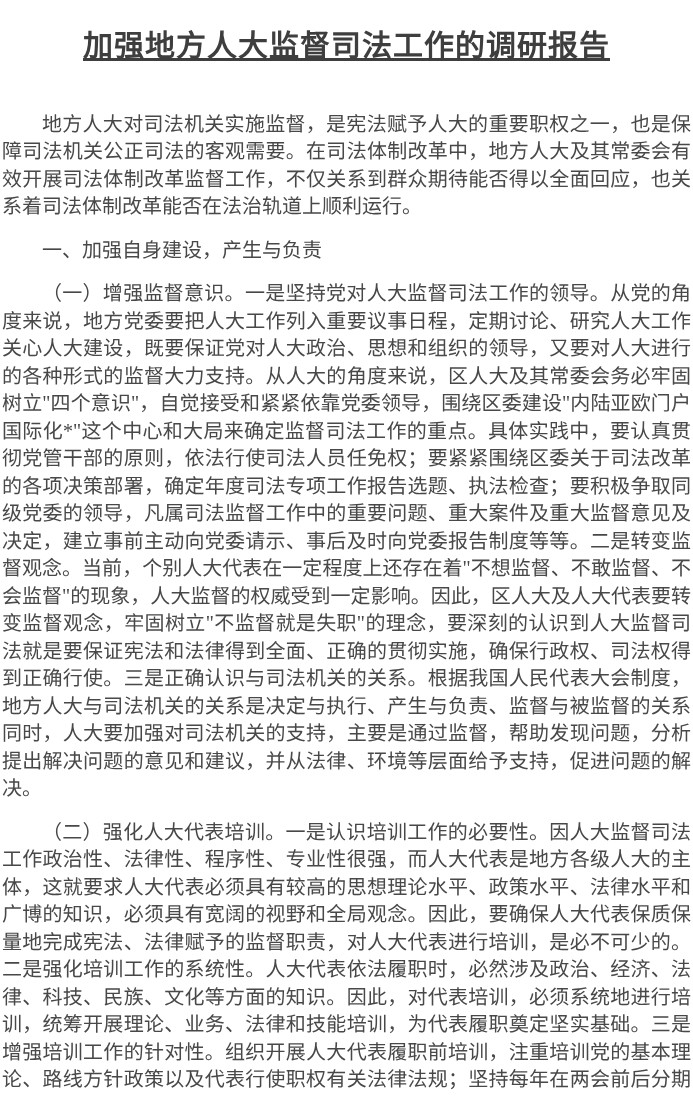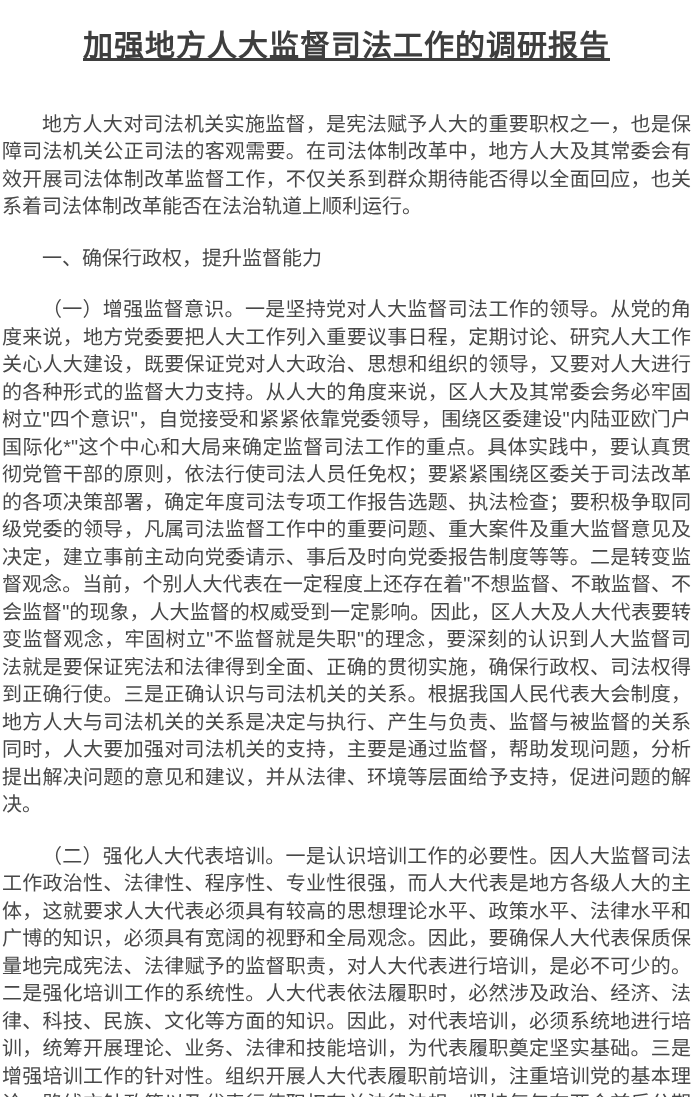--- a/index.html
+++ b/index.html
@@ -19,27 +19,28 @@
     margin: 0 0 44px 0;
     font-size: 30px;
     font-weight: 700;
     line-height: 1.35;
     text-align: center;
     color: #3e3e3e;
     letter-spacing: 1px;
     text-decoration: underline;
   }
   .para {
-    margin: 24px 0;
+    margin: 16px 0;
     font-size: 20px;
     line-height: 1.375;
     color: #484848;
     text-align: justify;
     text-indent: 2em;
     word-break: break-all;
+    font-family: Liberation Serif, serif;
   }
   .para:first-of-type {
     margin-top: 0;
   }
   .section-heading {
     margin: 12px 0;
     font-size: 20px;
     line-height: 1.375;
     color: #484848;
     text-indent: 2em;
@@ -47,18 +48,18 @@
   }
 </style>
 </head>
 <body>
 
 <div class="page">
   <h1 class="report-title">加强地方人大监督司法工作的调研报告</h1>
 
   <p class="para">地方人大对司法机关实施监督，是宪法赋予人大的重要职权之一，也是保障司法机关公正司法的客观需要。在司法体制改革中，地方人大及其常委会有效开展司法体制改革监督工作，不仅关系到群众期待能否得以全面回应，也关系着司法体制改革能否在法治轨道上顺利运行。</p>
 
-  <p class="section-heading">一、确保行政权，提升监督能力</p>
+  <p class="section-heading">一、加强自身建设，产生与负责</p>
 
   <p class="para">（一）增强监督意识。一是坚持党对人大监督司法工作的领导。从党的角度来说，地方党委要把人大工作列入重要议事日程，定期讨论、研究人大工作关心人大建设，既要保证党对人大政治、思想和组织的领导，又要对人大进行的各种形式的监督大力支持。从人大的角度来说，区人大及其常委会务必牢固树立"四个意识"，自觉接受和紧紧依靠党委领导，围绕区委建设"内陆亚欧门户国际化*"这个中心和大局来确定监督司法工作的重点。具体实践中，要认真贯彻党管干部的原则，依法行使司法人员任免权；要紧紧围绕区委关于司法改革的各项决策部署，确定年度司法专项工作报告选题、执法检查；要积极争取同级党委的领导，凡属司法监督工作中的重要问题、重大案件及重大监督意见及决定，建立事前主动向党委请示、事后及时向党委报告制度等等。二是转变监督观念。当前，个别人大代表在一定程度上还存在着"不想监督、不敢监督、不会监督"的现象，人大监督的权威受到一定影响。因此，区人大及人大代表要转变监督观念，牢固树立"不监督就是失职"的理念，要深刻的认识到人大监督司法就是要保证宪法和法律得到全面、正确的贯彻实施，确保行政权、司法权得到正确行使。三是正确认识与司法机关的关系。根据我国人民代表大会制度，地方人大与司法机关的关系是决定与执行、产生与负责、监督与被监督的关系同时，人大要加强对司法机关的支持，主要是通过监督，帮助发现问题，分析提出解决问题的意见和建议，并从法律、环境等层面给予支持，促进问题的解决。</p>
 
   <p class="para">（二）强化人大代表培训。一是认识培训工作的必要性。因人大监督司法工作政治性、法律性、程序性、专业性很强，而人大代表是地方各级人大的主体，这就要求人大代表必须具有较高的思想理论水平、政策水平、法律水平和广博的知识，必须具有宽阔的视野和全局观念。因此，要确保人大代表保质保量地完成宪法、法律赋予的监督职责，对人大代表进行培训，是必不可少的。二是强化培训工作的系统性。人大代表依法履职时，必然涉及政治、经济、法律、科技、民族、文化等方面的知识。因此，对代表培训，必须系统地进行培训，统筹开展理论、业务、法律和技能培训，为代表履职奠定坚实基础。三是增强培训工作的针对性。组织开展人大代表履职前培训，注重培训党的基本理论、路线方针政策以及代表行使职权有关法律法规；坚持每年在两会前后分期分批开展集中培训，针对如何发挥监督职能、如何开展调研、如何撰写提案等等，邀请专家学者进行专题培训，切实提高代表的业务素质和履职水平。</p>
 </div>
 
 </body></html>

